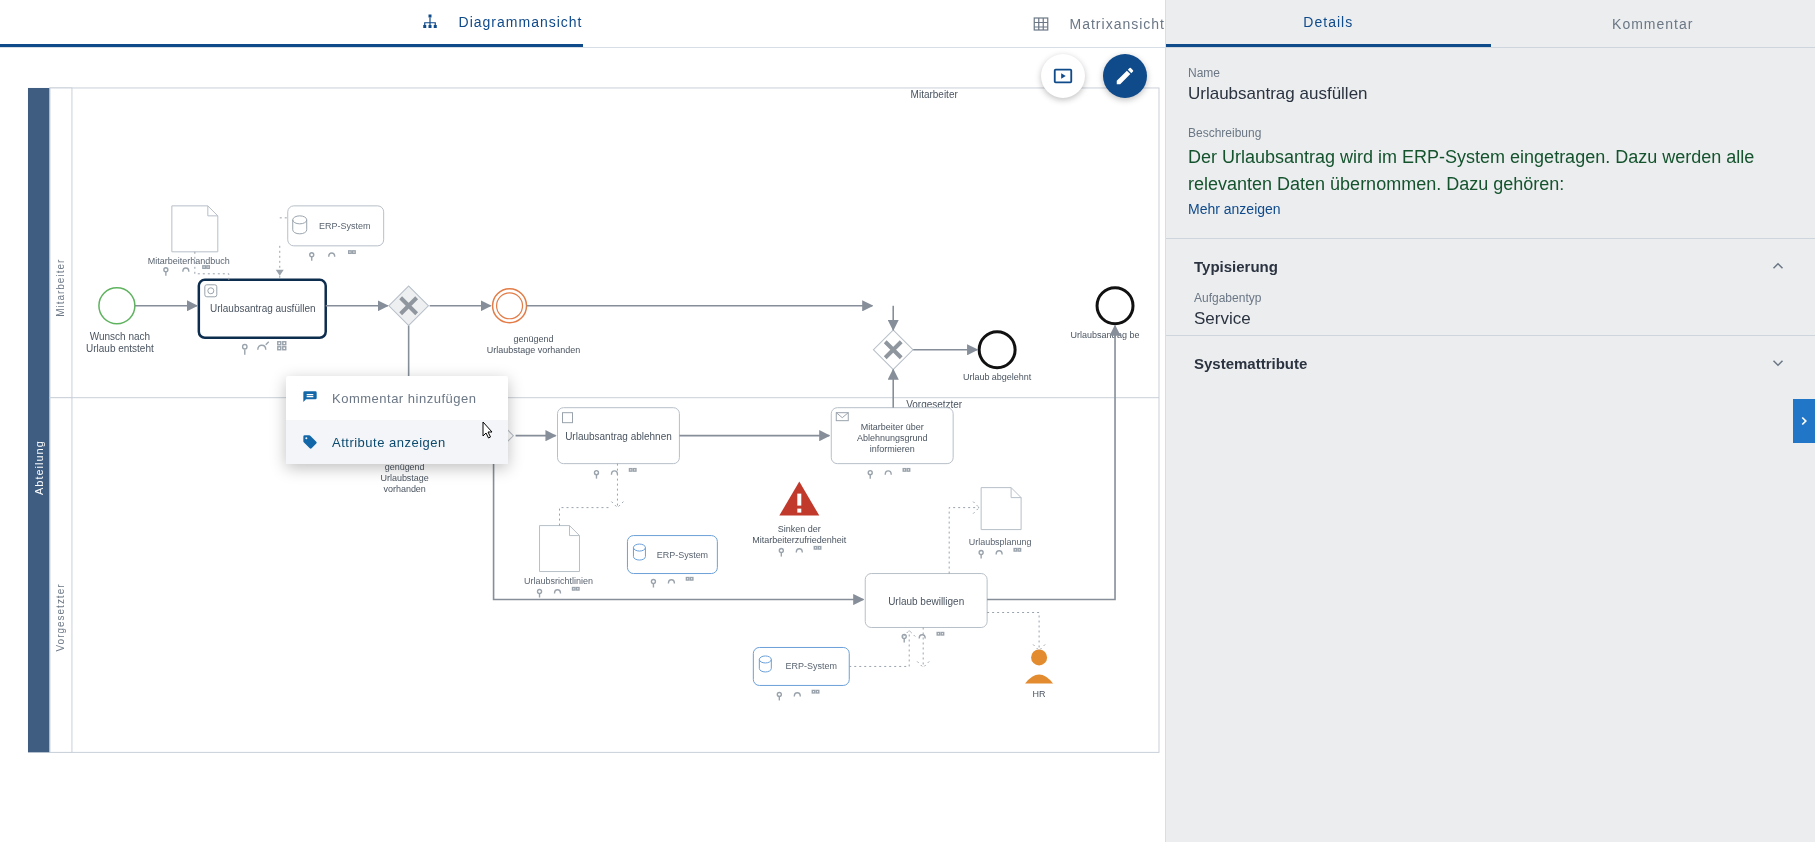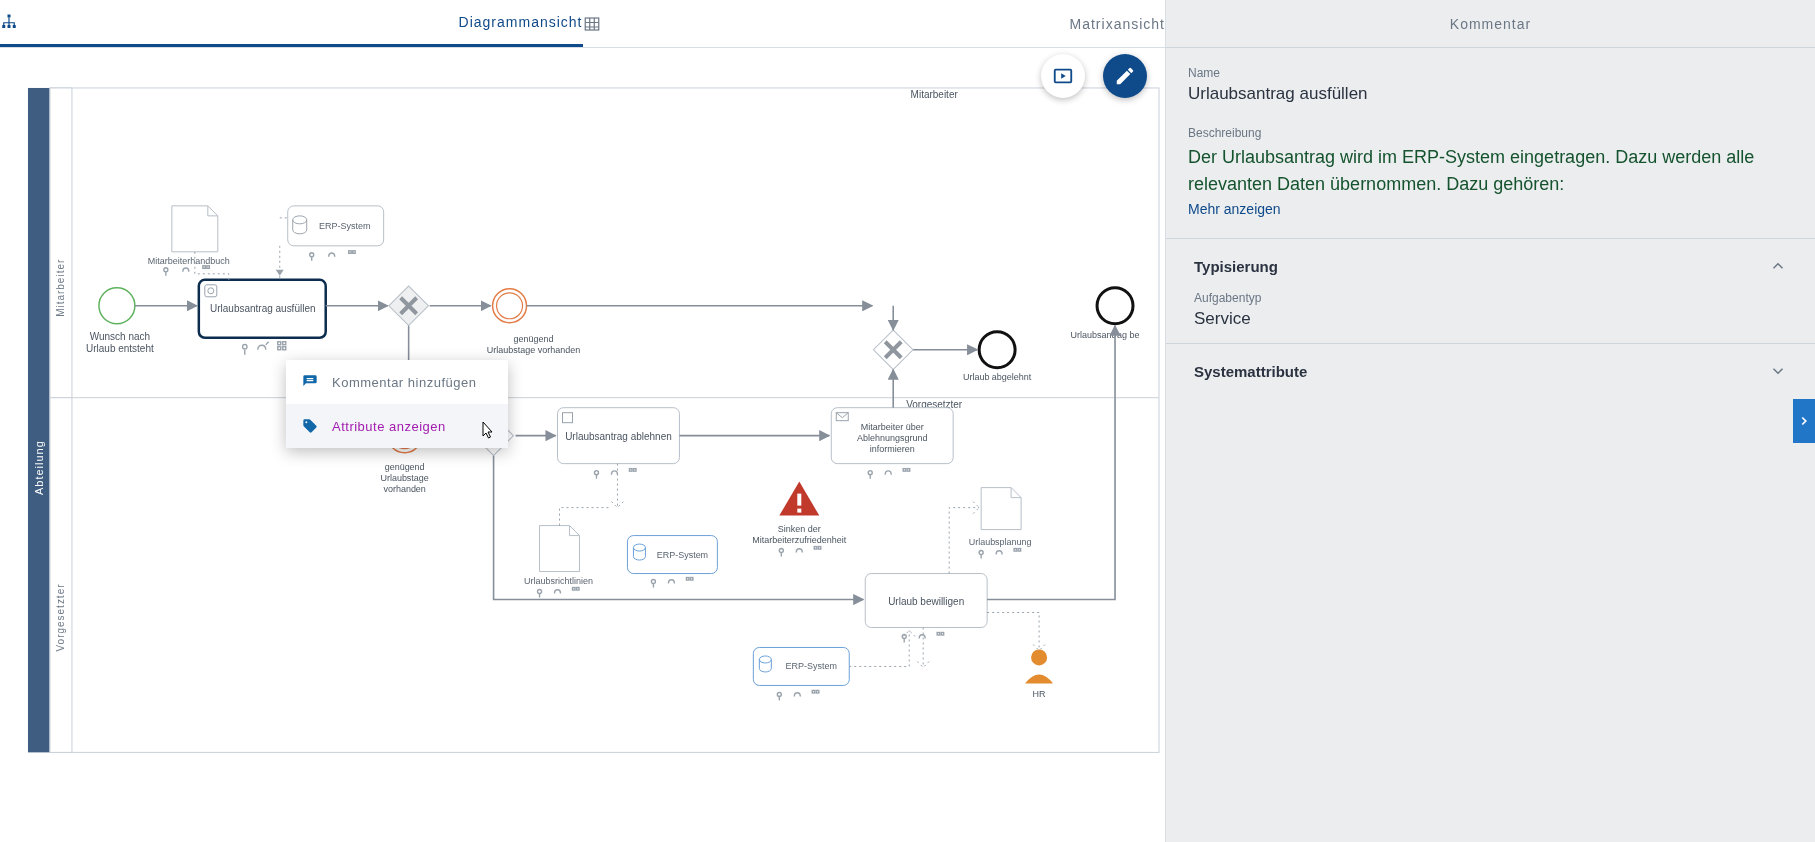--- a/index.html
+++ b/index.html
@@ -15,39 +15,39 @@
     --orange:#e37c46;
   }
   *{box-sizing:border-box;font-family:"Segoe UI",Arial,sans-serif}
   body{margin:0;background:#fff;overflow:hidden}
   .app{display:flex;width:1815px;height:842px;position:relative}
   .left{flex:0 0 1166px;display:flex;flex-direction:column;border-right:1px solid var(--grey-border);position:relative}
   .right{flex:1;background:var(--panel-bg);display:flex;flex-direction:column;position:relative}
 
   
   .tabs{display:flex;height:48px;border-bottom:1px solid var(--grey-border);font-size:14px;letter-spacing:1px}
-  .tab{flex:1;display:flex;align-items:center;justify-content:space-between;gap:20px;color:var(--grey-text);cursor:pointer}
+  .tab{flex:1;display:flex;align-items:center;justify-content:flex-end;gap:20px;color:var(--grey-text);cursor:pointer}
   .tab.active{color:var(--blue);border-bottom:3px solid var(--blue)}
   .tab svg{width:18px;height:18px}
 
   
   .canvas-wrap{flex:1;position:relative;overflow:hidden}
   svg.diagram{position:absolute;inset:0}
 
   
   .fab-row{position:absolute;top:6px;right:18px;display:flex;gap:18px;z-index:5}
   .fab{width:44px;height:44px;border-radius:50%;display:flex;align-items:center;justify-content:center;box-shadow:0 2px 6px rgba(0,0,0,.25);cursor:pointer}
   .fab.play{background:#fff;color:var(--blue)}
   .fab.edit{background:var(--blue);color:#fff}
   .fab svg{width:22px;height:22px}
 
   
-  .ctx{position:absolute;left:286px;top:312px;width:222px;background:#fff;border-radius:2px;box-shadow:0 4px 16px rgba(0,0,0,.25);z-index:10}
+  .ctx{position:absolute;left:286px;top:328px;width:222px;background:#fff;border-radius:2px;box-shadow:0 4px 16px rgba(0,0,0,.25);z-index:10}
   .ctx-item{display:flex;align-items:center;gap:14px;padding:14px 16px;font-size:13px;letter-spacing:.5px;color:var(--grey-text);cursor:pointer}
-  .ctx-item.hover{background:#f3f5f8;color:#a21caf}
+  .ctx-item.hover{background:#f3f5f8;color:#0c4a6e}
   .ctx-item svg{width:16px;height:16px;color:var(--blue-accent)}
   .cursor{position:absolute;left:476px;top:372px;z-index:11}
 
   
   .r-tabs{display:flex;height:48px;background:var(--panel-bg);border-bottom:1px solid #cfd5dc;font-size:14px;letter-spacing:1px}
   .r-tab{flex:1;display:flex;align-items:center;justify-content:center;color:var(--grey-text);cursor:pointer}
   .r-tab.active{color:var(--blue);border-bottom:3px solid var(--blue)}
   .r-body{flex:1;overflow:auto;padding:18px 22px;font-size:14px;color:#2b3340}
   .lbl{font-size:12px;color:var(--grey-text);margin-bottom:4px}
   .val{font-size:17px;margin-bottom:22px;color:#2b3340}
@@ -407,40 +407,41 @@
         </div>
       </div>
       <svg class="cursor" width="20" height="22" viewBox="0 0 20 22">
           <path d="M7 2 v14 l3 -3 l2.5 5 l2 -1 l-2.5 -5 h4 z" fill="#fff" stroke="#000" stroke-width="1"></path>
         </svg>
     </div>
   </div>
 
   <div class="right">
     <div class="r-tabs">
+      <div class="r-tab active">Details</div>
       <div class="r-tab">Kommentar</div>
     </div>
     <div class="r-body">
       <div class="lbl">Name</div>
       <div class="val">Urlaubsantrag ausfüllen</div>
 
       <div class="lbl">Beschreibung</div>
       <div class="desc">Der Urlaubsantrag wird im ERP-System eingetragen. Dazu werden alle relevanten Daten übernommen. Dazu gehören:</div>
       <span class="link">Mehr anzeigen</span>
 
       <div class="sect">
         <div class="sect-h">
           <span>Typisierung</span>
           <svg class="chev" viewBox="0 0 24 24" fill="none" stroke="currentColor" stroke-width="2">
               <path d="M6 15l6-6 6 6"></path>
             </svg>
         </div>
         <div class="sect-body">
           <div class="lbl">Aufgabentyp</div>
-          <div class="val" style="margin-bottom:10px">Service</div>
+          <div class="val" style="margin-bottom:2px">Service</div>
         </div>
       </div>
 
       <div class="sect">
         <div class="sect-h">
           <span>Systemattribute</span>
           <svg class="chev" viewBox="0 0 24 24" fill="none" stroke="currentColor" stroke-width="2">
               <path d="M6 9l6 6 6-6"></path>
             </svg>
         </div>

